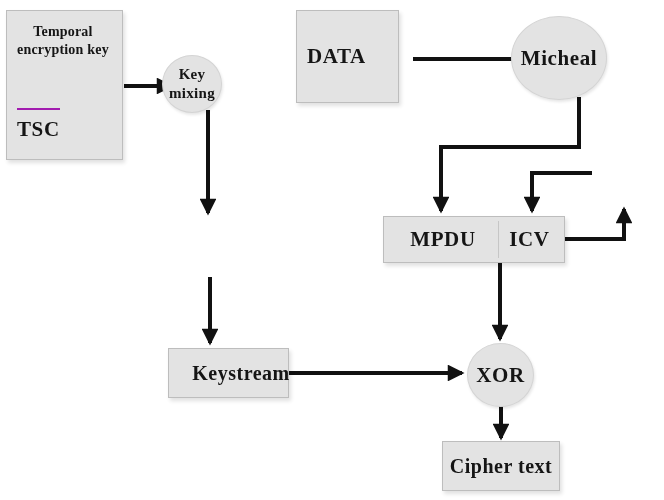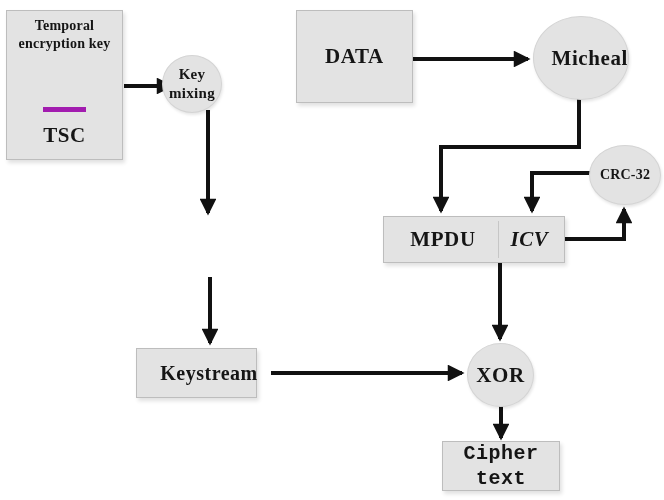--- a/index.html
+++ b/index.html
@@ -9,24 +9,24 @@
   }
   .arrow-layer { position:absolute; left:0; top:0; width:664px; height:500px; z-index:1; }
   .node {
     position:absolute; z-index:2; box-sizing:border-box;
     background:#e3e3e3; border:1px solid #bdbdbd;
     box-shadow:2px 3px 4px rgba(0,0,0,0.12);
     display:flex; align-items:center; justify-content:center;
     font-weight:bold; color:#151515; text-align:center;
   }
   .ellipse { border-radius:50%; border:1px solid #d4d4d4; box-shadow:1px 2px 3px rgba(0,0,0,0.10); }
-  .vstack { flex-direction:column; align-items:center; padding:0;gap:48px; }
+  .vstack { flex-direction:column; align-items:flex-start; padding:10px;gap:48px; }
   .hstack { flex-direction:row; align-items:stretch; padding:4px; }
   .cell { display:flex; align-items:center; justify-content:center; flex:1; }
-  .vstack .cell + .cell { border-top:5px solid #a21caf; }
+  .vstack .cell + .cell { border-top:2px solid #a21caf; }
   .hstack .cell + .cell { border-left:1px solid #c6c6c6; }
   .label { white-space:pre-line; line-height:1.25; }
   .fs-xl { font-size:21px; letter-spacing:0.6px; }
   .fs-lg { font-size:20px; letter-spacing:0.5px; }
   .fs-md { font-size:15px; letter-spacing:0.3px; }
   .fs-sm { font-size:14px; letter-spacing:0.2px; }
 </style>
 </head>
 <body>
 
@@ -60,49 +60,46 @@
     <div class="cell">
       <span class="label fs-xl">TSC</span>
     </div>
   </div>
 
   <div class="node ellipse" style="left:162px; top:55px; width:60px; height:58px;">
     <span class="label fs-md">Key
 mixing</span>
   </div>
 
-  <div class="node vstack" style="left:296px; top:10px; width:117px; height:93px;">
+  <div class="node vstack" style="left:296px; top:10px; width:103px; height:93px;">
     <div class="cell" style="flex:50 0 0;">
       <span class="label fs-xl">DATA</span>
     </div>
   </div>
 
-  <div class="node ellipse" style="left:533px; top:16px; width:96px; height:84px;justify-content:flex-end;">
+  <div class="node ellipse" style="left:511px; top:16px; width:96px; height:84px;">
     <span class="label fs-xl">Micheal</span>
   </div>
 
-  <div class="node ellipse" style="left:589px; top:145px; width:72px; height:60px;">
-    <span class="label fs-sm">CRC-32</span>
-  </div>
 
   <div class="node hstack" style="left:383px; top:216px; width:182px; height:47px;">
     <div class="cell" style="flex:117 0 0;">
       <span class="label fs-xl">MPDU</span>
     </div>
-    <div class="cell" style="flex:65 0 0;font-style:italic;">
+    <div class="cell" style="flex:65 0 0;">
       <span class="label fs-xl">ICV</span>
     </div>
   </div>
 
 
-  <div class="node" style="left:136px; top:348px; width:121px; height:50px;padding-left:25px;">
+  <div class="node" style="left:168px; top:348px; width:121px; height:50px;padding-left:25px;">
     <span class="label fs-lg">Keystream</span>
   </div>
 
   <div class="node ellipse" style="left:467px; top:343px; width:67px; height:64px;justify-content:center;">
     <span class="label fs-xl">XOR</span>
   </div>
 
-  <div class="node" style="left:442px; top:441px; width:118px; height:50px;font-family:Liberation Mono, monospace;">
+  <div class="node" style="left:442px; top:441px; width:118px; height:50px;">
     <span class="label fs-lg">Cipher text</span>
   </div>
 
 </div>
 
 </body></html>

